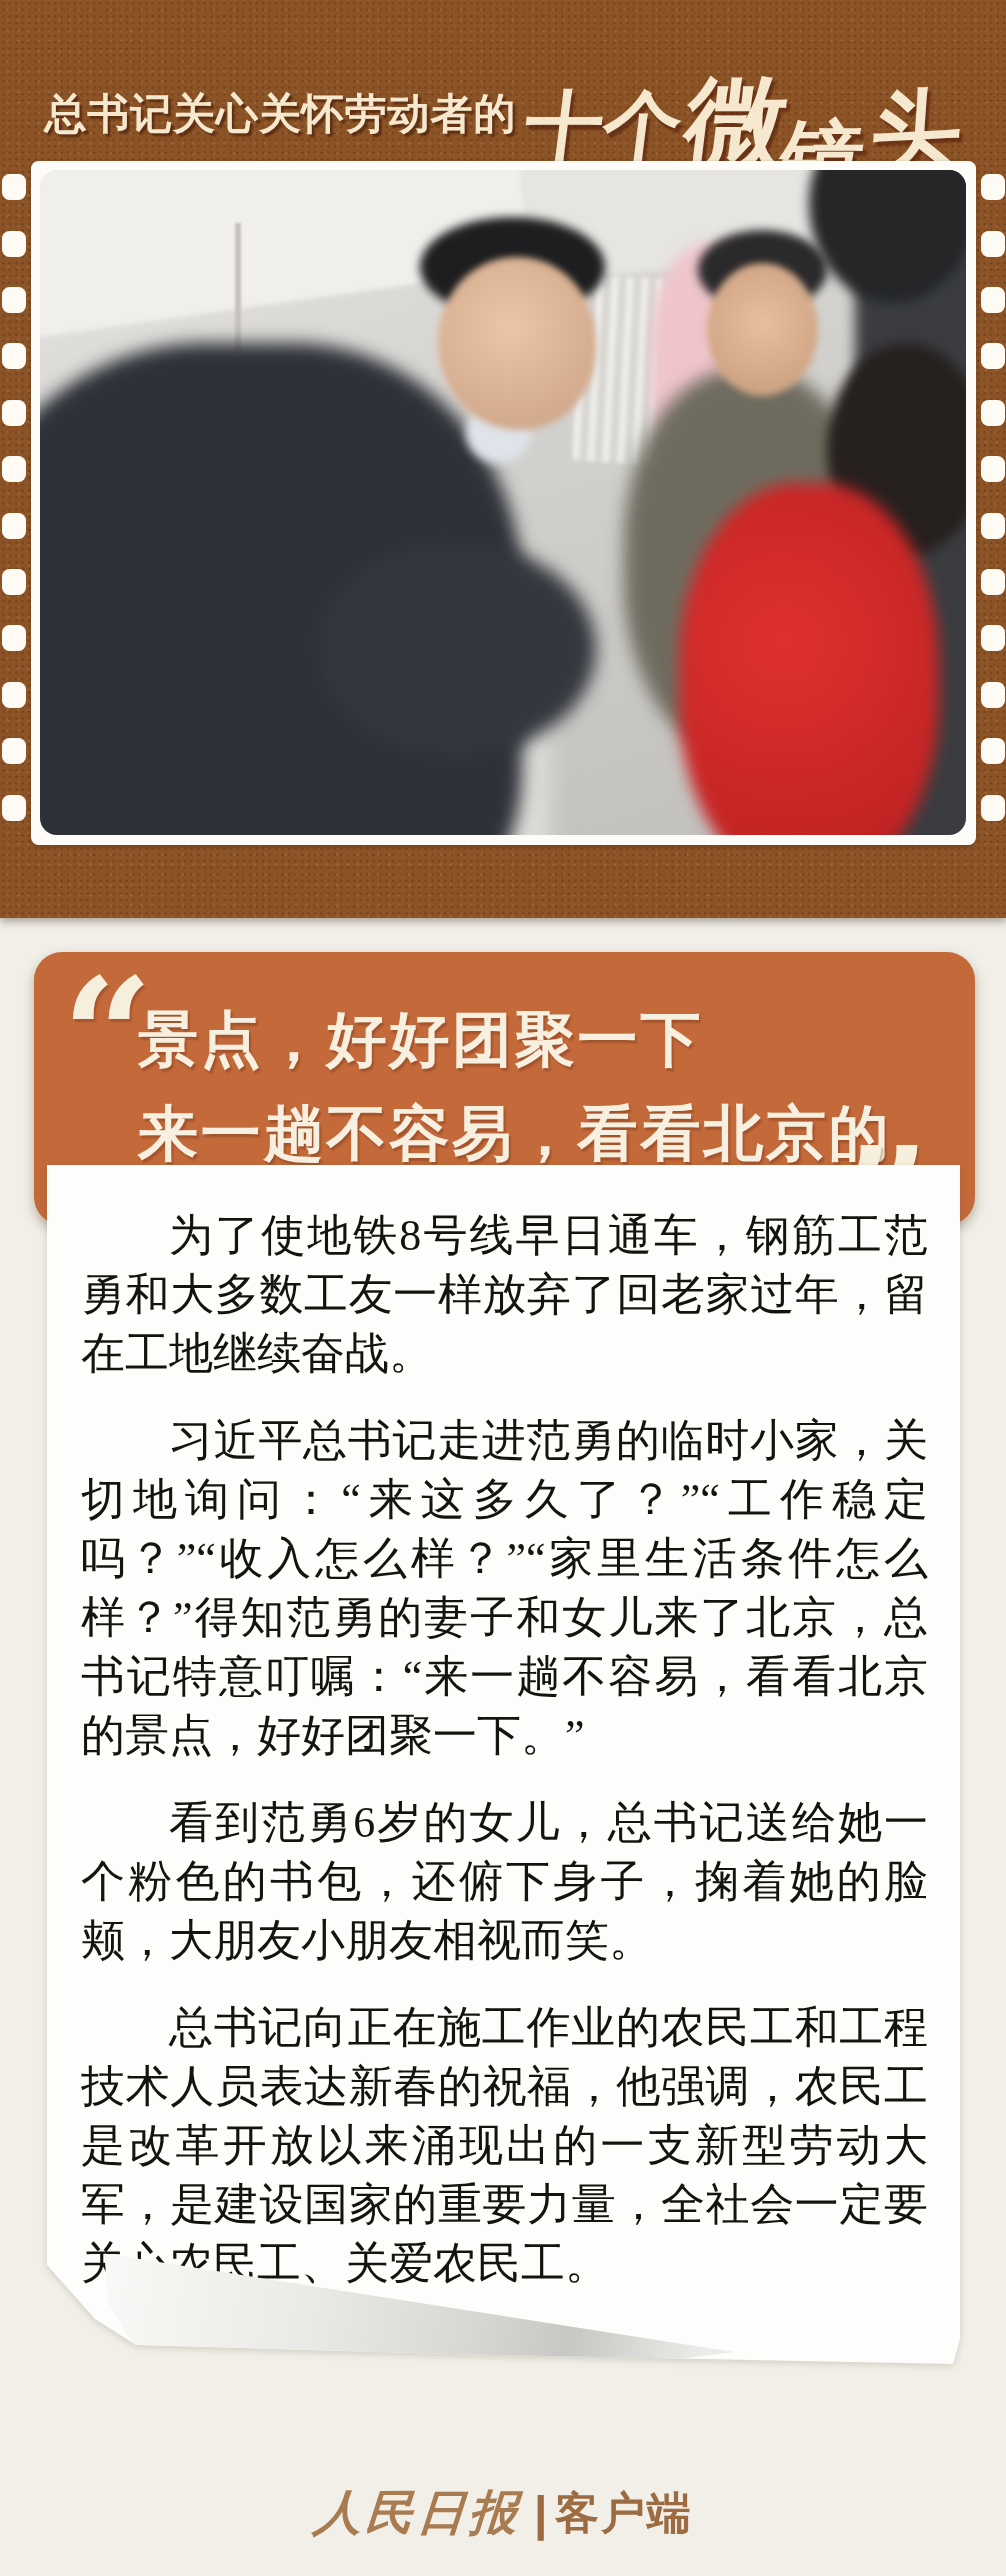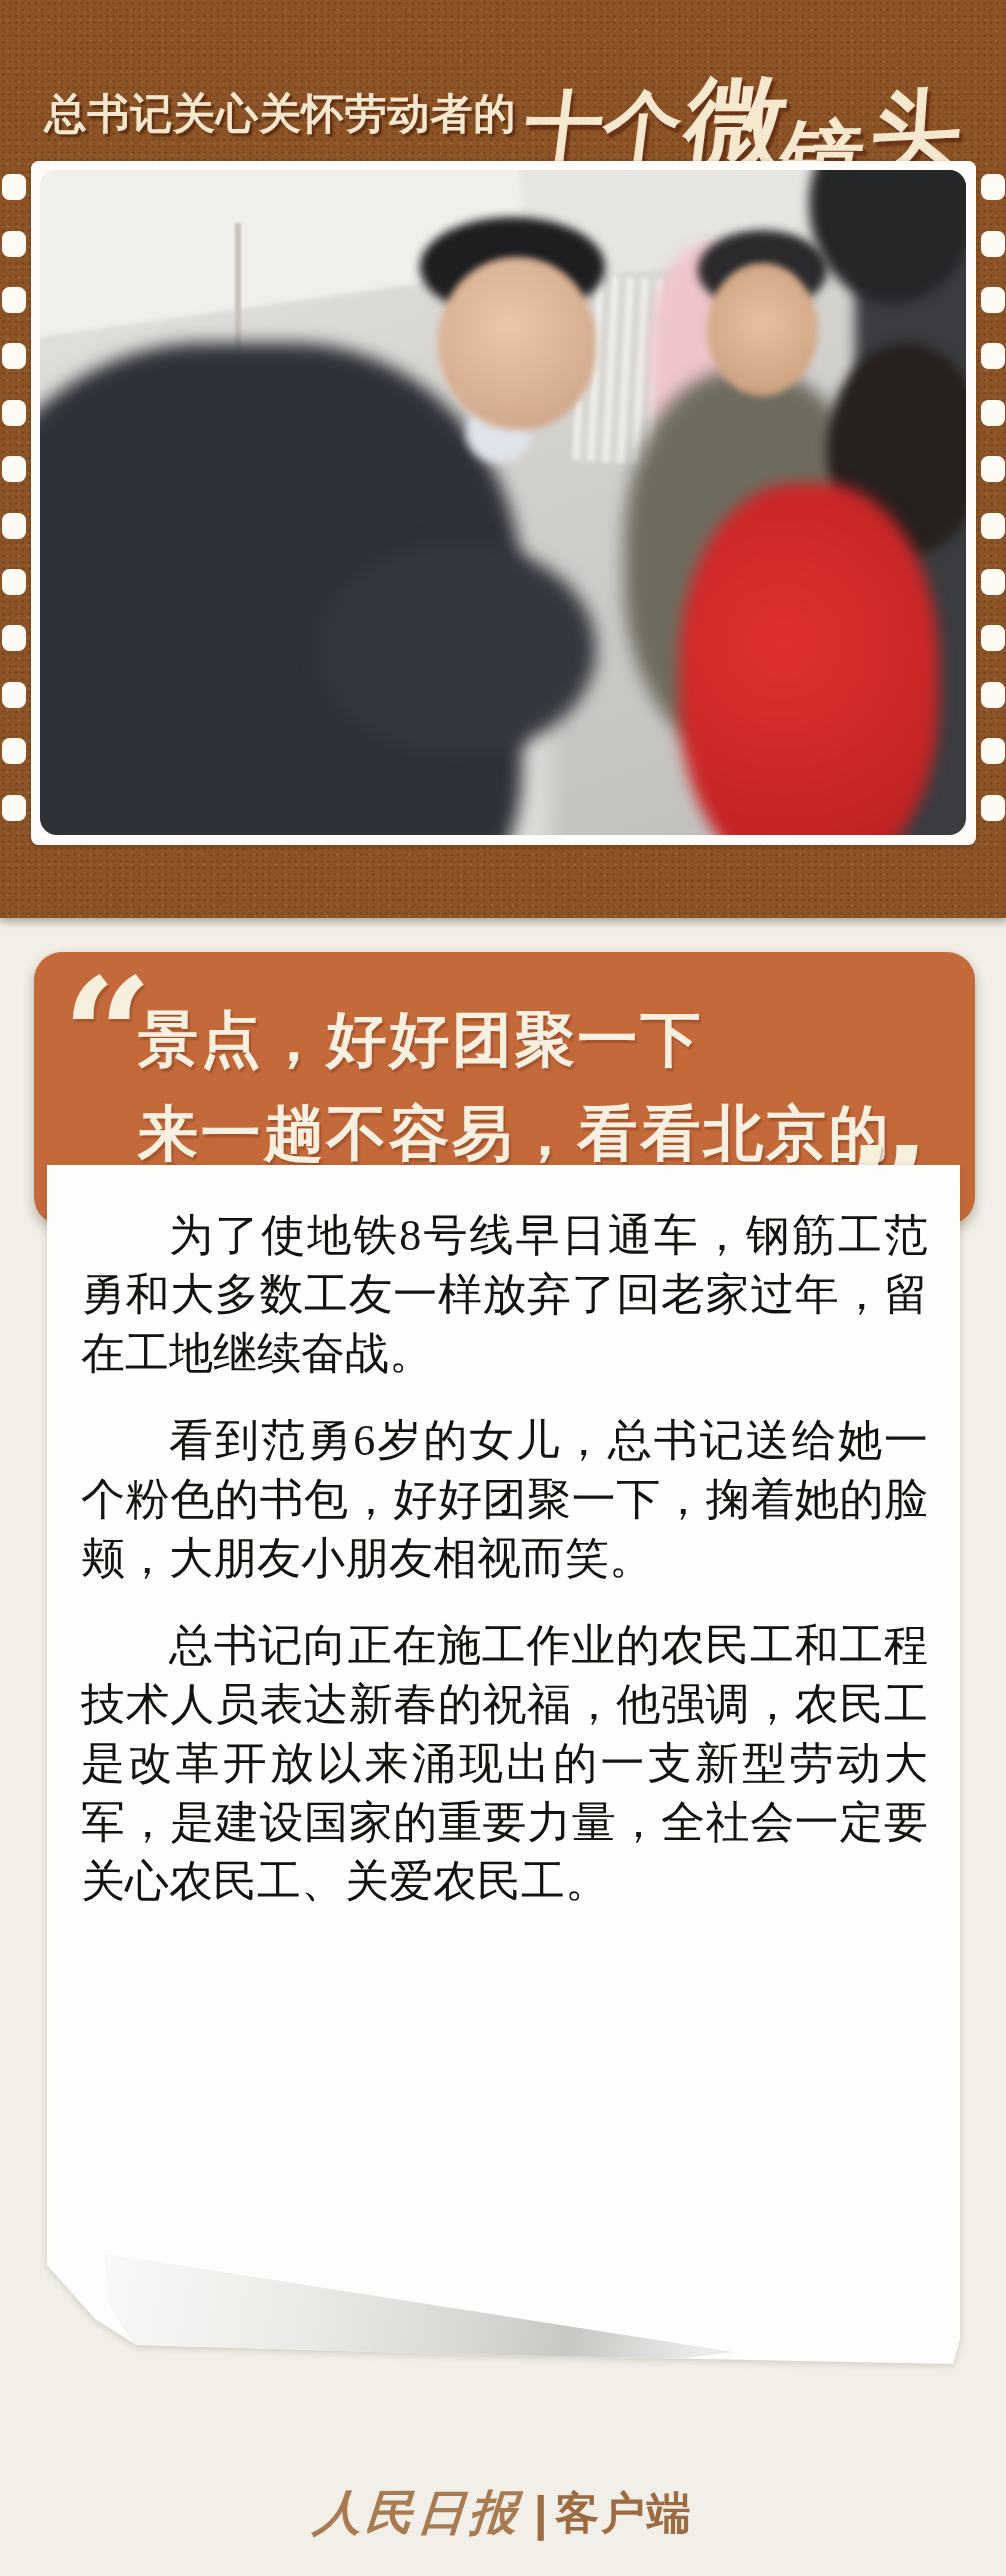--- a/index.html
+++ b/index.html
@@ -225,21 +225,22 @@
     <div>景点，好好团聚一下</div>
     <div>来一趟不容易，看看北京的</div>
   </div>
   <span class="quote-close">”</span>
 </div>
 
 <div class="paper-wrap">
   <div class="paper">
     <div class="article">
       <p>为了使地铁8号线早日通车，钢筋工范勇和大多数工友一样放弃了回老家过年，留在工地继续奋战。</p>
-      <p>看到范勇6岁的女儿，总书记送给她一个粉色的书包，好好团聚一下，掬着她的脸颊，大朋友小朋友相视而笑。</p>
+      <p>习近平总书记走进范勇的临时小家，关切地询问：“来这多久了？”“工作稳定吗？”“收入怎么样？”“家里生活条件怎么样？”得知范勇的妻子和女儿来了北京，总书记特意叮嘱：“来一趟不容易，看看北京的景点，好好团聚一下。”</p>
+      <p>看到范勇6岁的女儿，总书记送给她一个粉色的书包，还俯下身子，掬着她的脸颊，大朋友小朋友相视而笑。</p>
       <p>总书记向正在施工作业的农民工和工程技术人员表达新春的祝福，他强调，农民工是改革开放以来涌现出的一支新型劳动大军，是建设国家的重要力量，全社会一定要关心农民工、关爱农民工。</p>
     </div>
     <div class="curl"></div>
   </div>
 </div>
 
 <div class="footer-logo">
   <span class="brand-script">人民日报</span>
   <span class="brand-divider">|</span>
   <span class="brand-suffix">客户端</span>

